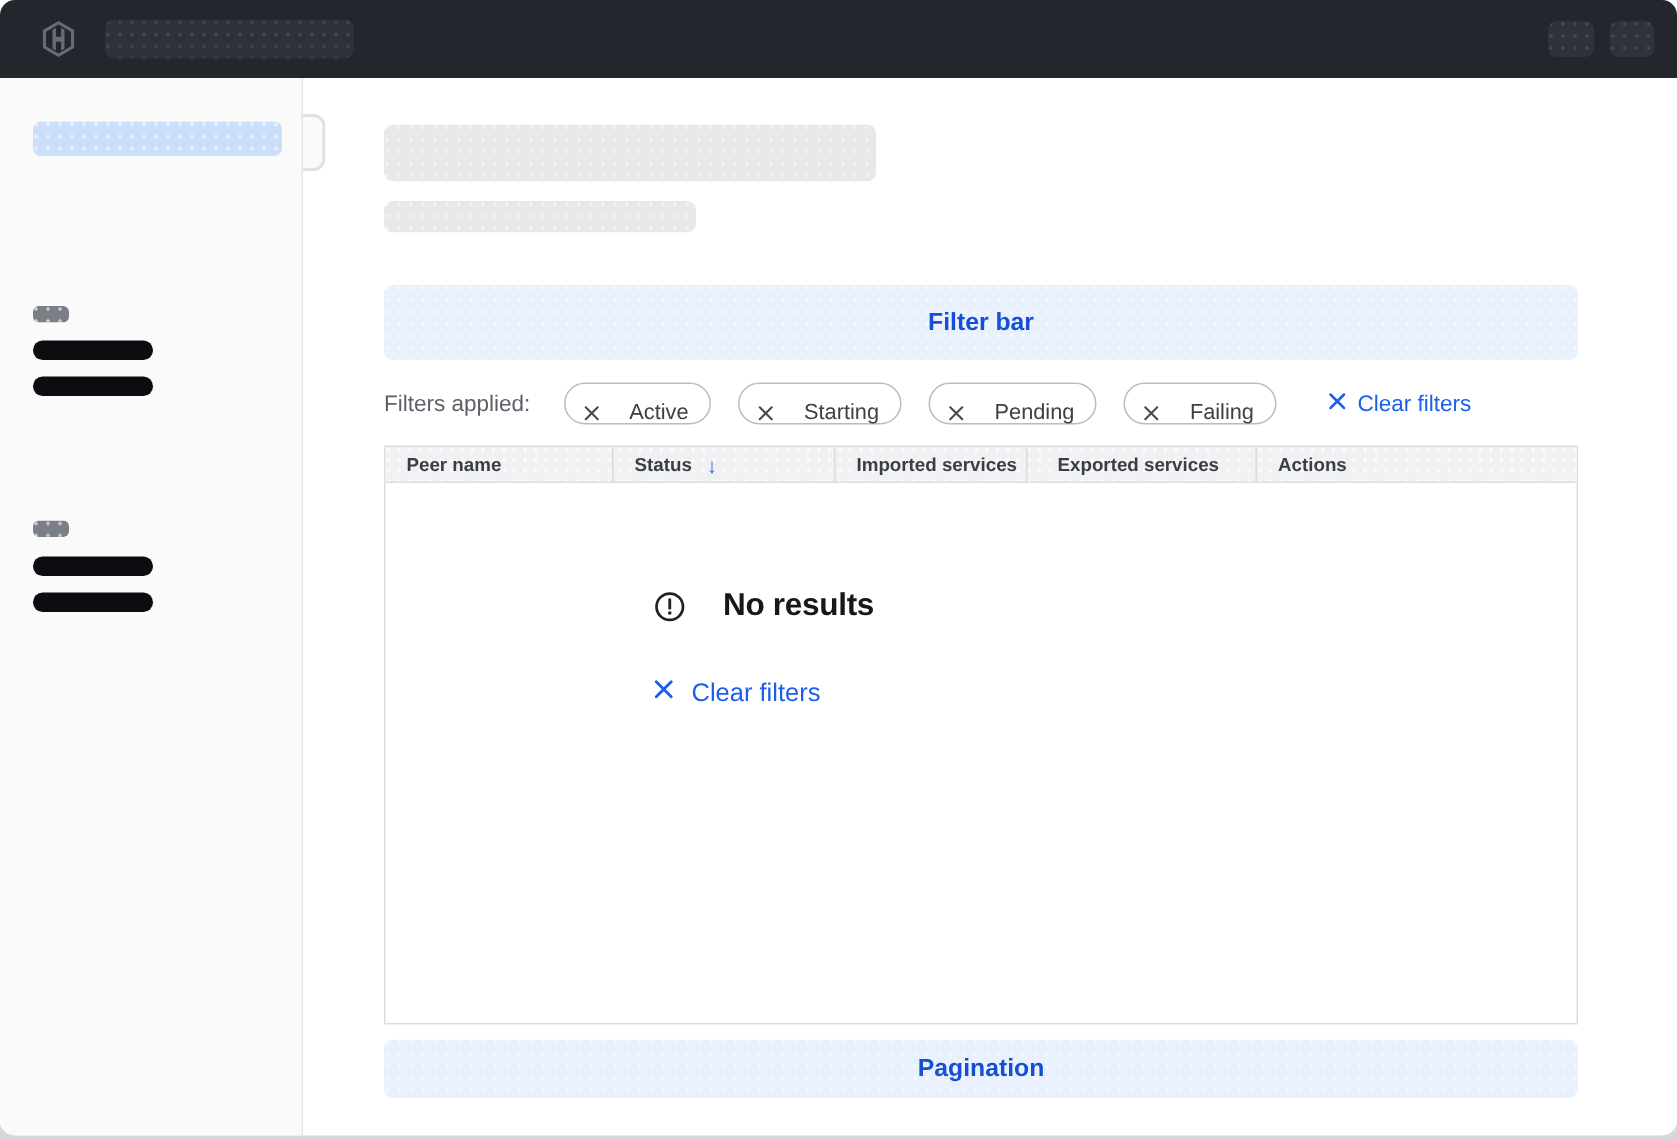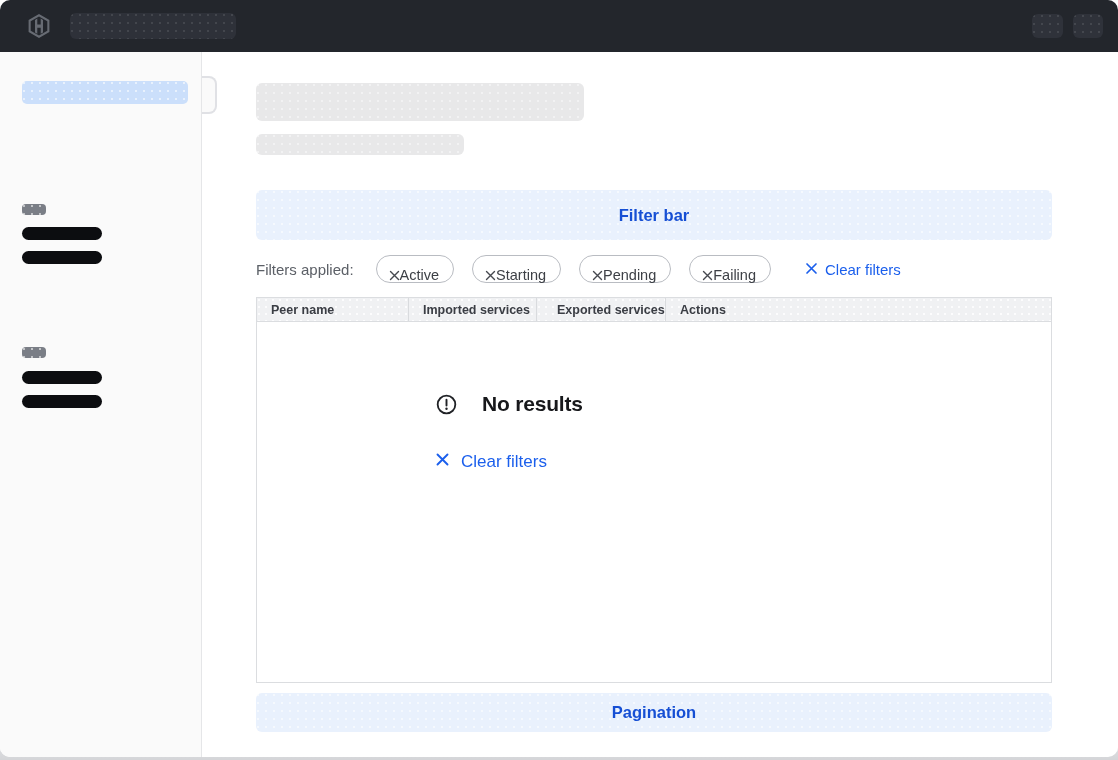--- a/index.html
+++ b/index.html
@@ -32,31 +32,31 @@
   .annot-bar{position:absolute;left:256px;width:796px;border-radius:6px;background-color:#e9f1fd;
     display:flex;align-items:center;justify-content:center;font-weight:700;font-size:16.5px;color:#164fd4;}
   .filter-bar{top:190px;height:50px;}
   .pagination-bar{top:693px;height:39px;}
 
   
   .filters-row{position:absolute;left:256px;top:254px;width:796px;height:30px;display:flex;align-items:center;}
   .filters-label{color:#5c6067;font-size:15px;margin-right:22px;white-space:nowrap;}
   .pills{display:flex;gap:18px;align-items:center;}
   .pill{height:28px;box-sizing:border-box;border:1px solid #b9bcc2;border-radius:15px;background:#fff;
-    display:inline-flex;align-items:center;gap:0;padding:12px 14px 0 12px;font-size:14.5px;color:#3d4046;cursor:default;}
+    display:inline-flex;align-items:center;gap:20px;padding:12px 14px 0 12px;font-size:14.5px;color:#3d4046;cursor:default;}
   .pill .xicon{display:flex;color:#46494f;}
   .clear-link{margin-left:34px;display:inline-flex;align-items:center;gap:7px;color:#1b5fec;font-size:15px;font-weight:500;white-space:nowrap;cursor:pointer;}
 
   
   .table{position:absolute;left:256px;top:297px;width:796px;height:386px;box-sizing:border-box;border:1px solid #dbdde0;background:#fff;}
   .thead{display:flex;height:24px;box-sizing:border-box;background-color:#f0f1f3;border-bottom:1px solid #dbdde0;
     background-image:radial-gradient(circle at 2px 2px,rgba(255,255,255,0.8) 1px,transparent 1.4px);background-size:7px 7px;}
   .th{box-sizing:border-box;display:flex;align-items:center;padding-left:14px;font-size:12.5px;font-weight:700;color:#3a3d44;gap:10px;}
   .th + .th{border-left:1px solid #d9dbde;}
-  .th-0{width:151px;} .th-1{width:150px;} .th-2{width:148px;} .th-3{width:128px;} .th-4{width:129px;padding-left:20px;} .th-5{flex:1;}
+  .th-0{width:151px;} .th-1{width:150px;} .th-2{width:148px;} .th-3{width:128px;} .th-4{width:129px;padding-left:20px;} .th-5{flex:1;margin-left:24px;}
   .sort-arrow{color:#2b6af0;font-size:14px;font-weight:700;}
 
   .tbody{position:relative;height:349px;}
   .empty{position:absolute;left:178px;top:70px;width:444px;}
   .empty-title-row{display:flex;align-items:center;gap:24px;}
   .empty-title{font-size:21px;font-weight:700;color:#17181b;letter-spacing:-0.2px;}
   .alert-icon{display:flex;color:#202226;}
   .empty-desc{margin-top:22px;font-size:16.5px;line-height:30px;color:#55585f;width:432px;}
   .empty-clear{margin-top:36px;display:inline-flex;align-items:center;gap:11px;color:#1b5fec;font-size:17px;font-weight:500;cursor:pointer;}
 </style>
@@ -140,20 +140,24 @@
         </span>
         <span>Clear filters</span>
       </span>
     </div>
 
     <div class="table">
       <div class="thead">
         <div class="th th-0">
           <span>Peer name</span>
         </div>
+        <div class="th th-2">
+          <span>Status</span>
+          <span class="sort-arrow">↓</span>
+        </div>
         <div class="th th-3">
           <span>Imported services</span>
         </div>
         <div class="th th-4">
           <span>Exported services</span>
         </div>
         <div class="th th-5">
           <span>Actions</span>
         </div>
       </div>

